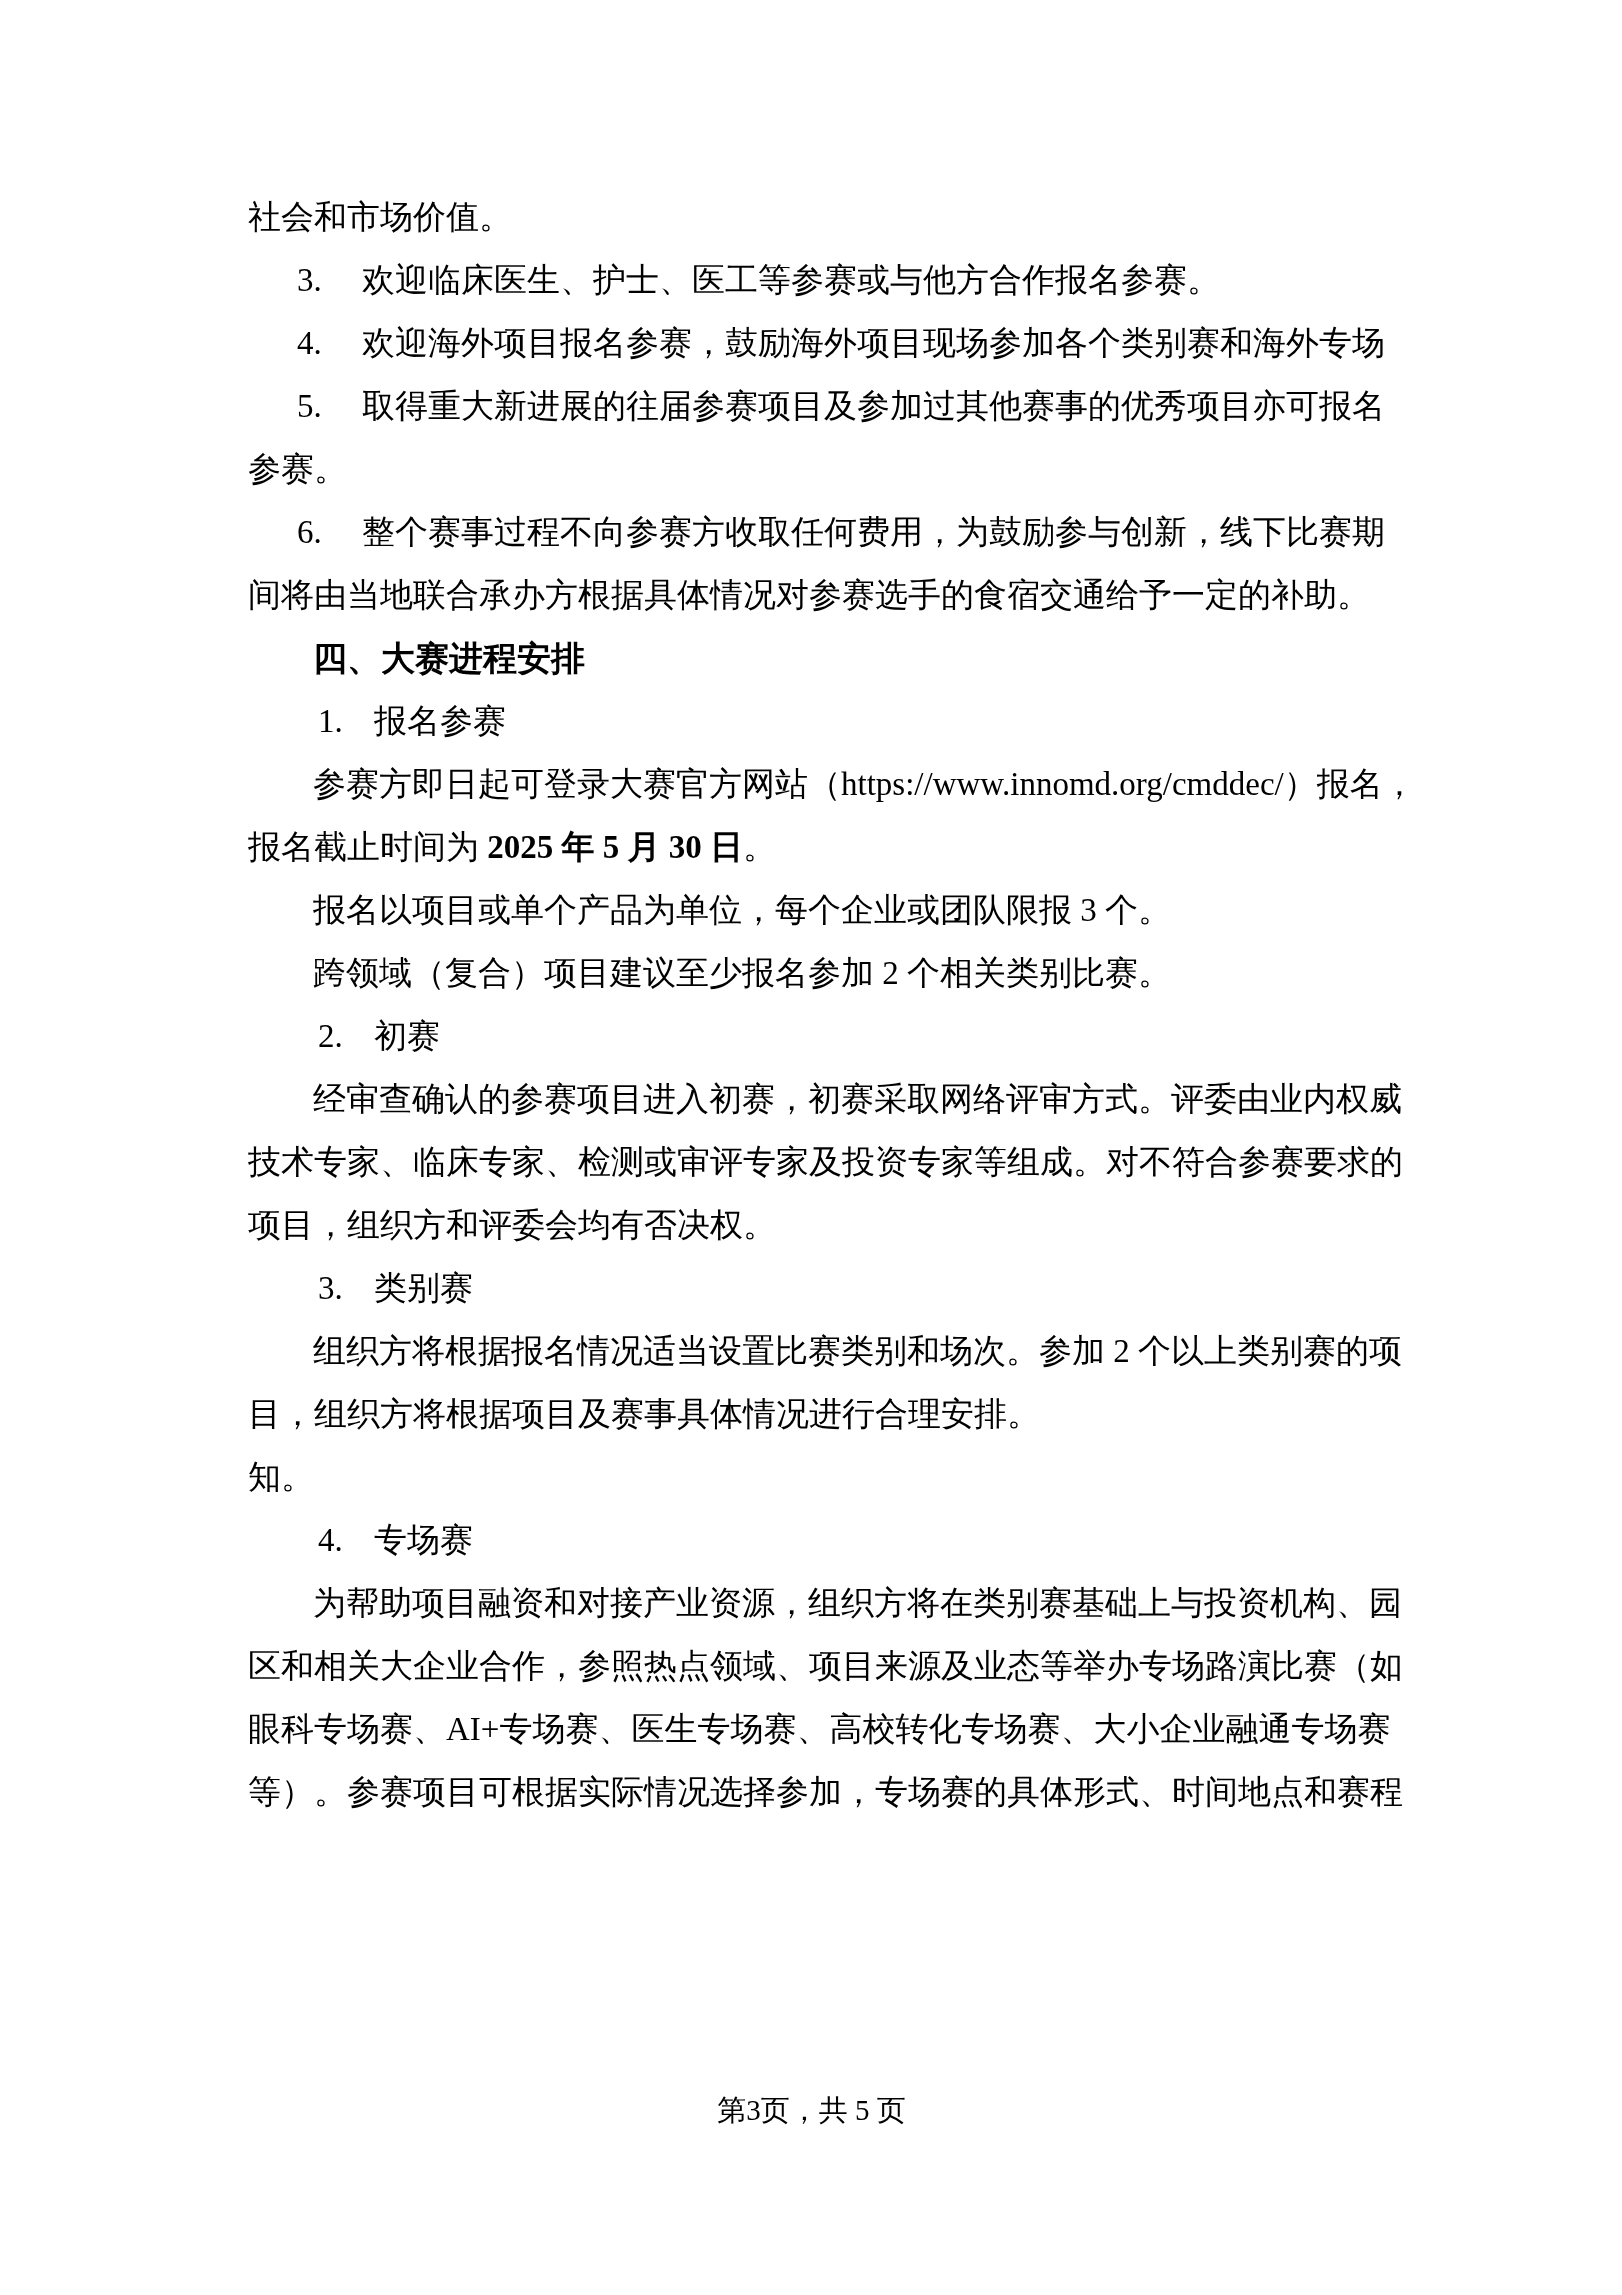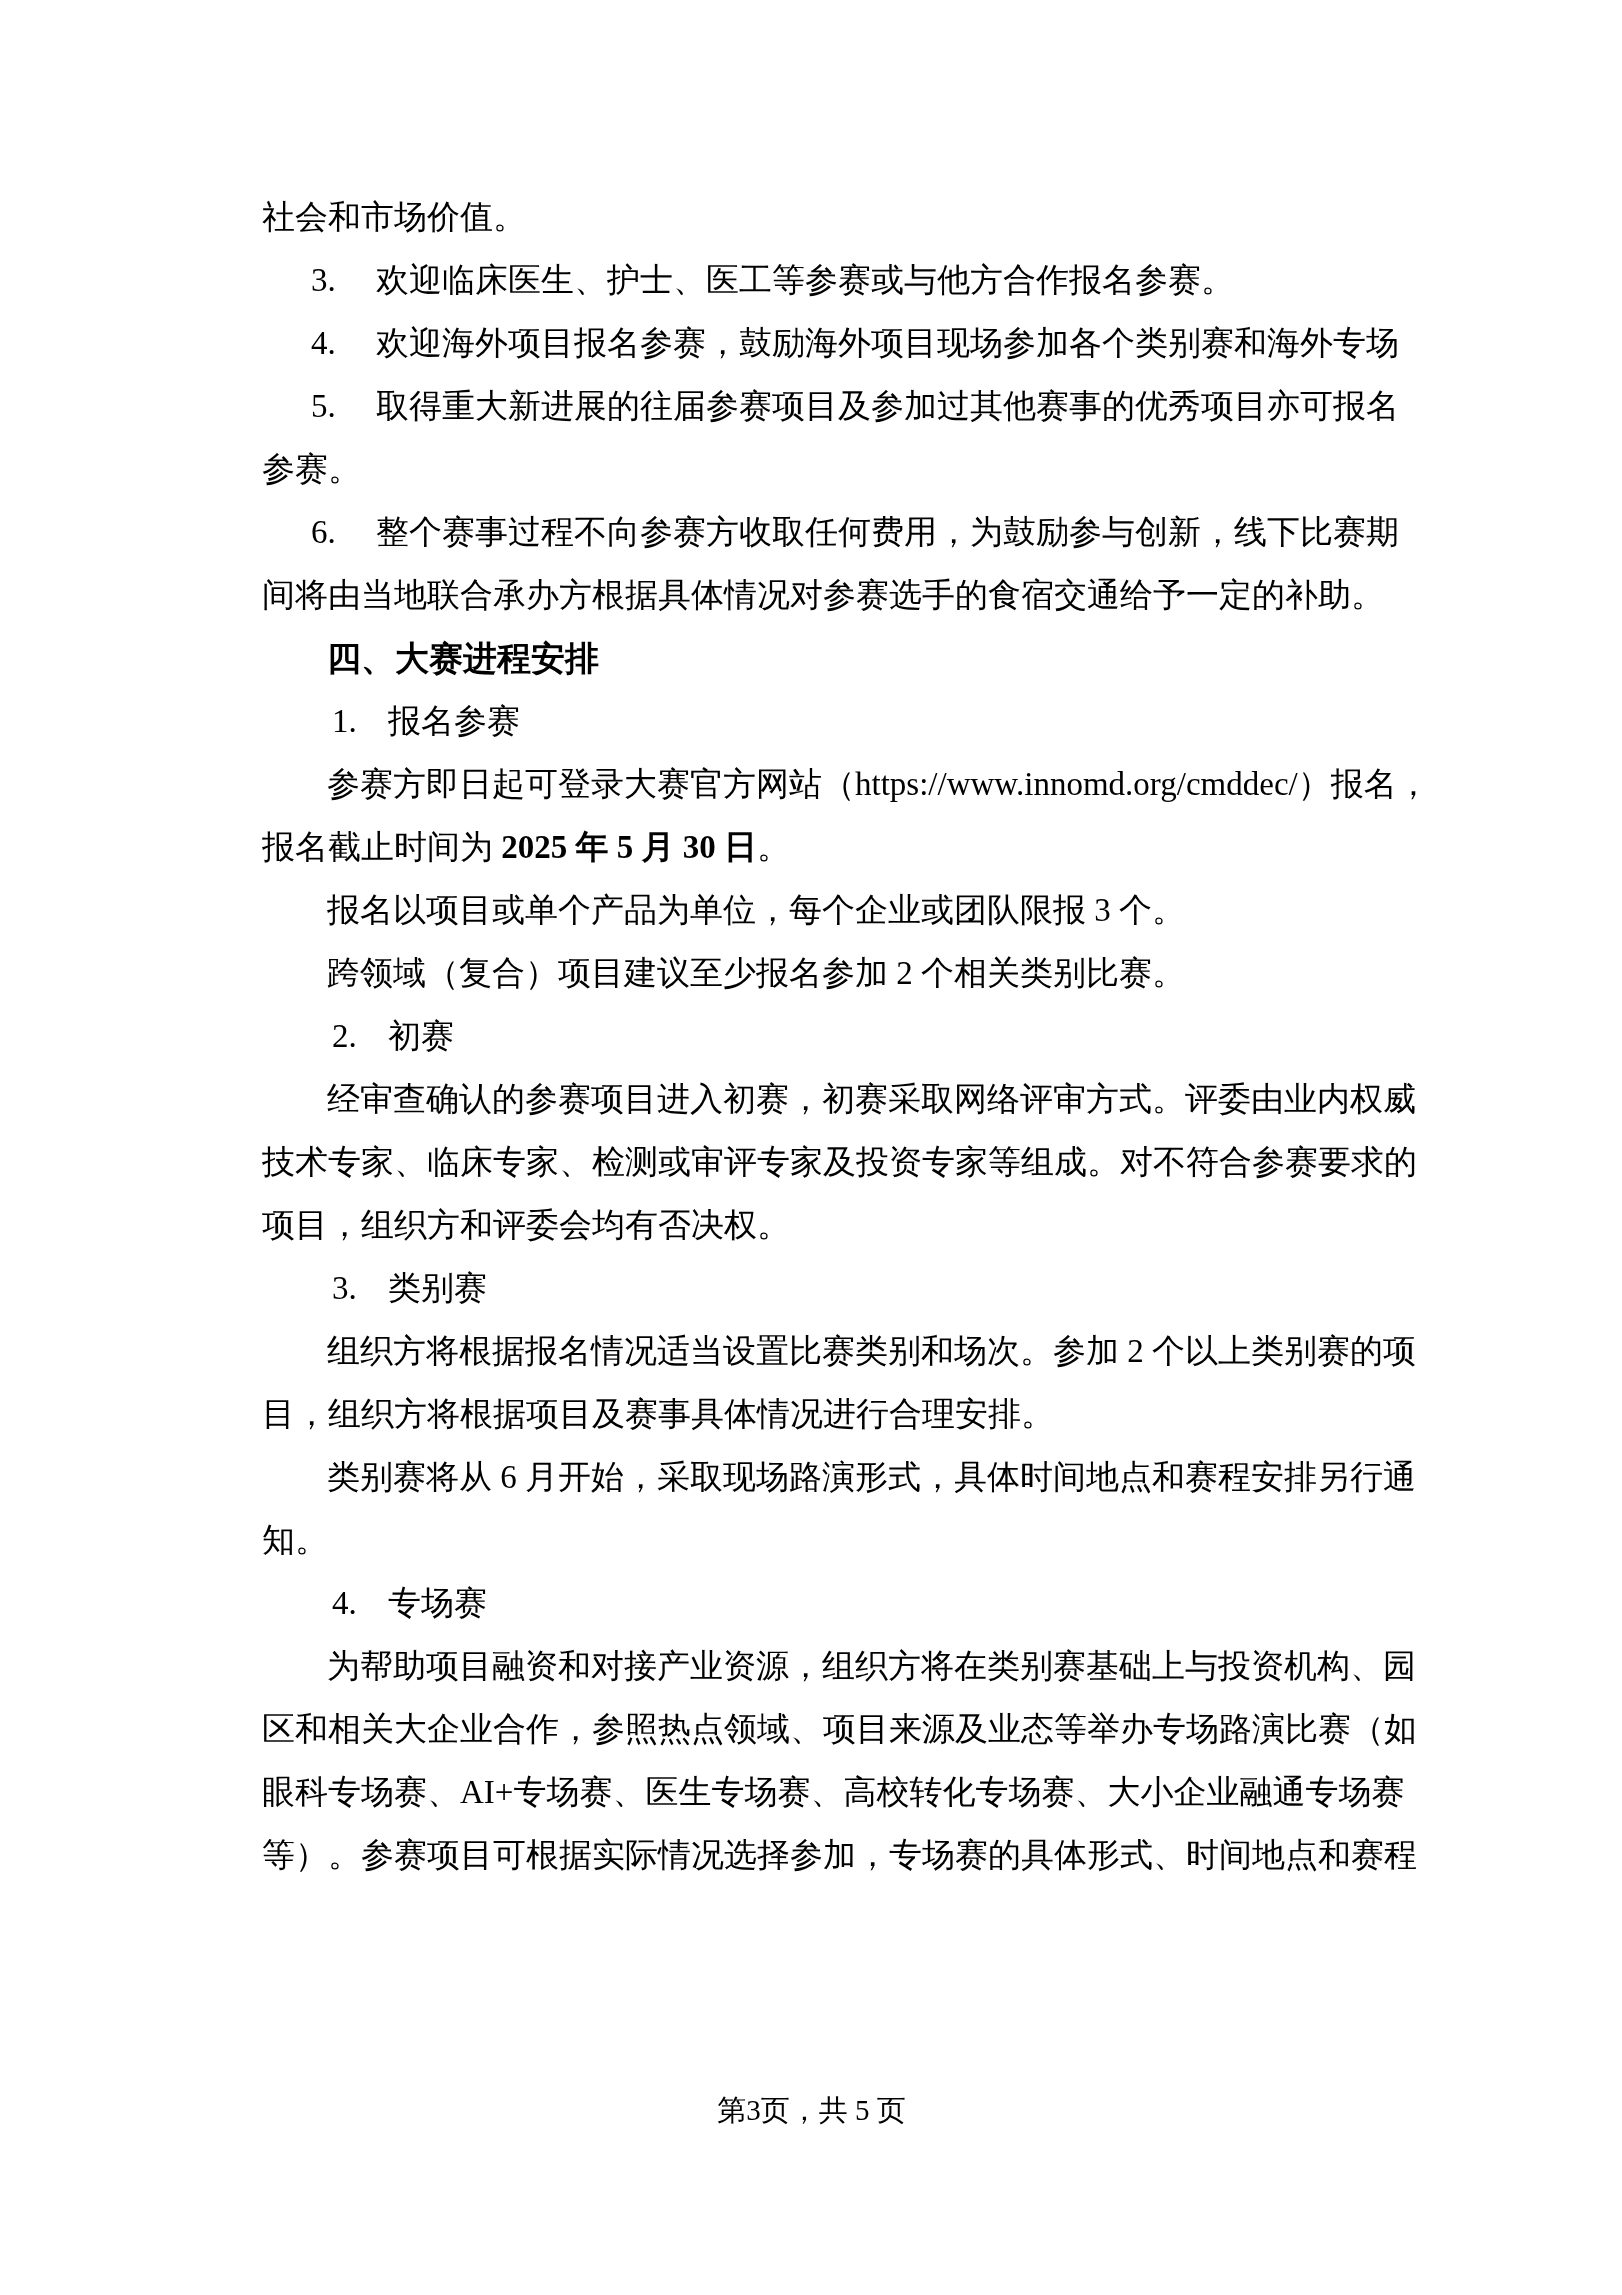--- a/index.html
+++ b/index.html
@@ -14,21 +14,20 @@
     background: #ffffff;
     overflow: hidden;
     font-family: "Liberation Serif", "DejaVu Serif", serif;
     color: #000000;
   }
   .content {
     position: absolute;
     left: 248px;
     top: 186px;
     width: 1152px;
-    margin-left: 14px;
   }
   .line {
     font-size: 33px;
     line-height: 63px;
     height: 63px;
     white-space: pre;
     color: #000000;
   }
   
   .indent { text-indent: 65px; }
@@ -88,21 +87,20 @@
     <div class="line list2"><span class="num">2.</span><span>初赛</span></div>
 
     <div class="line indent">经审查确认的参赛项目进入初赛，初赛采取网络评审方式。评委由业内权威</div>
     <div class="line">技术专家、临床专家、检测或审评专家及投资专家等组成。对不符合参赛要求的</div>
     <div class="line">项目，组织方和评委会均有否决权。</div>
 
     <div class="line list2"><span class="num">3.</span><span>类别赛</span></div>
 
     <div class="line indent">组织方将根据报名情况适当设置比赛类别和场次。参加 2 个以上类别赛的项</div>
     <div class="line">目，组织方将根据项目及赛事具体情况进行合理安排。</div>
-    <div class="line indent">类别赛将从 6 月开始，采取现场路演形式，具体时间地点和赛程安排另行通</div>
     <div class="line">知。</div>
 
     <div class="line list2"><span class="num">4.</span><span>专场赛</span></div>
 
     <div class="line indent">为帮助项目融资和对接产业资源，组织方将在类别赛基础上与投资机构、园</div>
     <div class="line">区和相关大企业合作，参照热点领域、项目来源及业态等举办专场路演比赛（如</div>
     <div class="line">眼科专场赛、AI+专场赛、医生专场赛、高校转化专场赛、大小企业融通专场赛</div>
     <div class="line">等）。参赛项目可根据实际情况选择参加，专场赛的具体形式、时间地点和赛程</div>
 
   </div>

